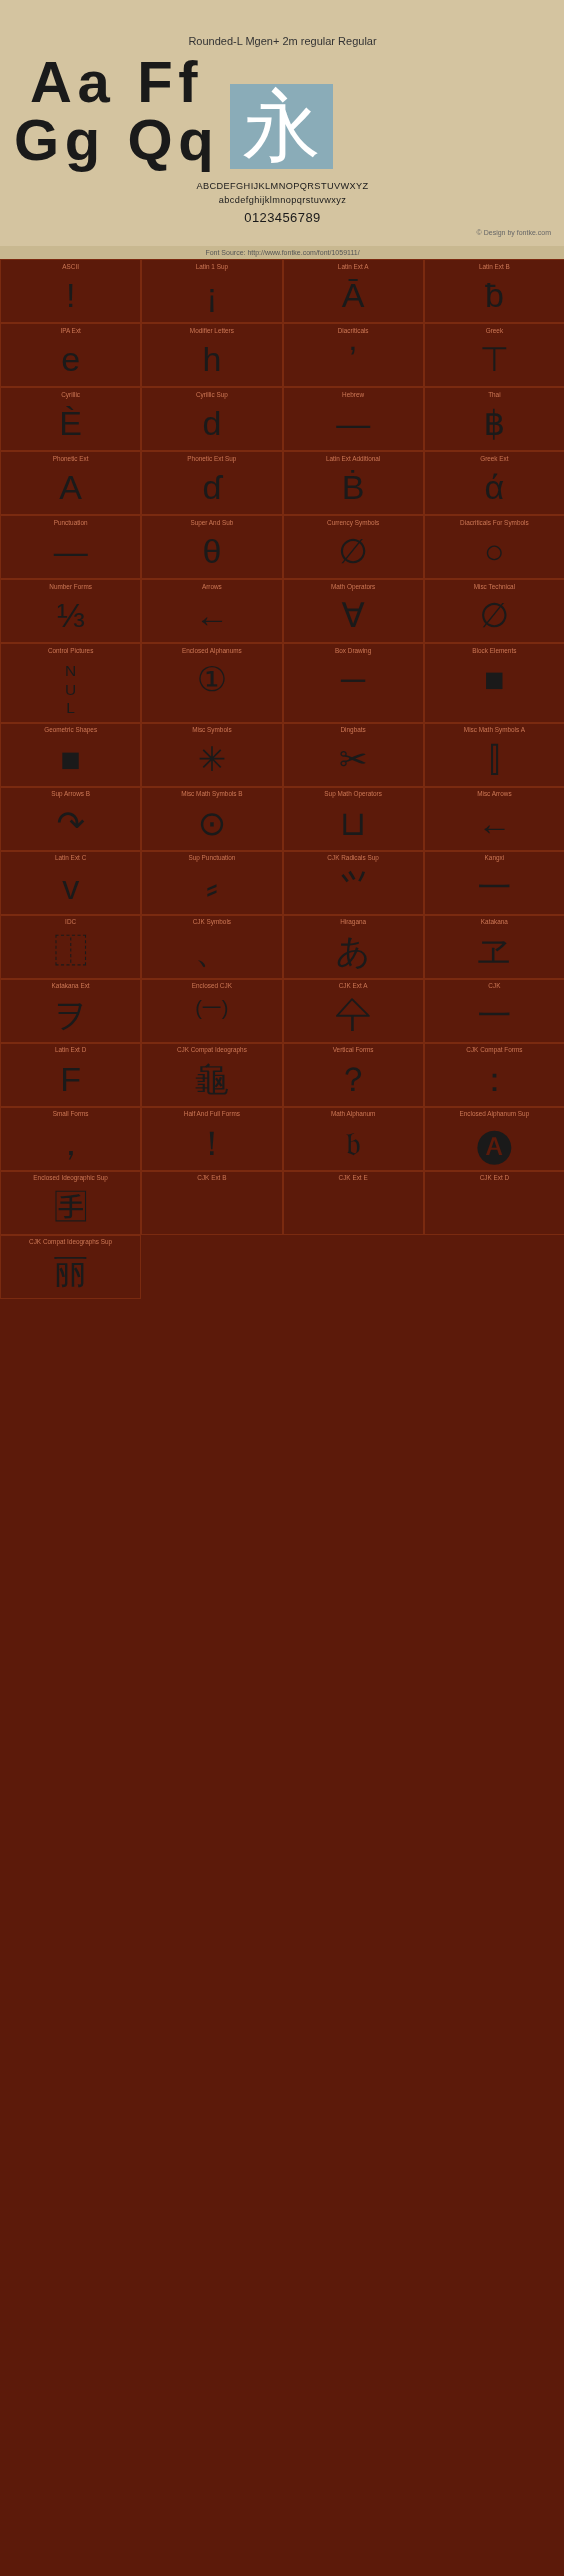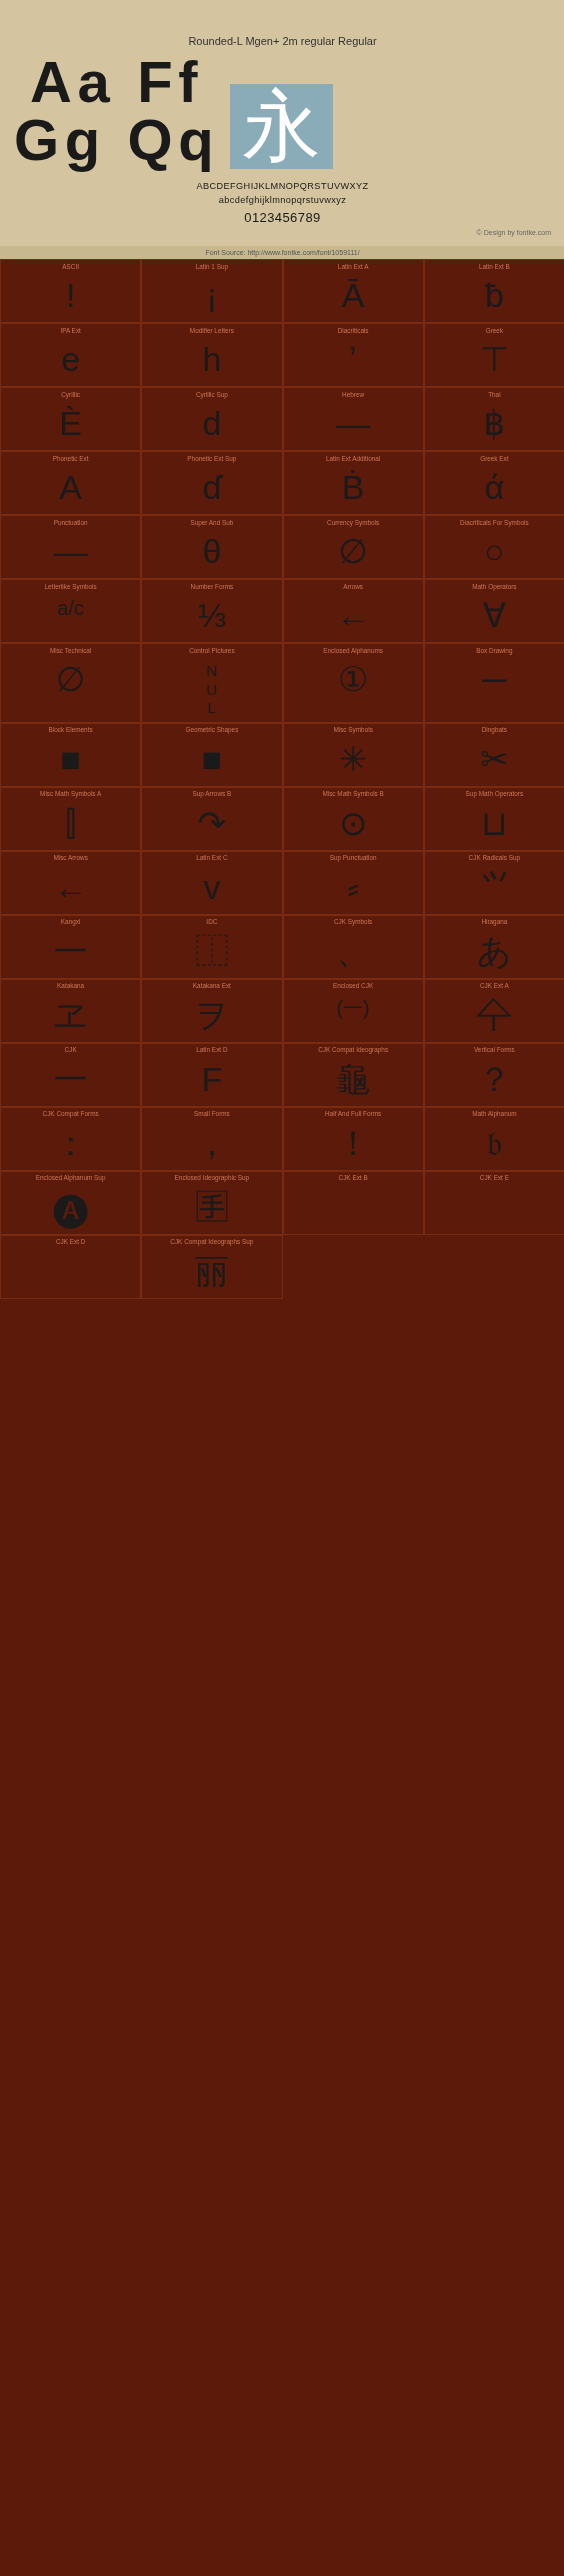--- a/index.html
+++ b/index.html
@@ -188,24 +188,20 @@
     </div>
     <div class="grid-cell">
       <div class="cell-label">Currency Symbols</div>
       <div class="cell-glyph">∅</div>
     </div>
     <div class="grid-cell">
       <div class="cell-label">Diacriticals For Symbols</div>
       <div class="cell-glyph">○</div>
     </div>
     <div class="grid-cell">
-      <div class="cell-label">Letterlike Symbols</div>
-      <div class="cell-glyph small">a/c</div>
-    </div>
-    <div class="grid-cell">
       <div class="cell-label">Number Forms</div>
       <div class="cell-glyph">⅓</div>
     </div>
     <div class="grid-cell">
       <div class="cell-label">Arrows</div>
       <div class="cell-glyph">←</div>
     </div>
     <div class="grid-cell">
       <div class="cell-label">Math Operators</div>
       <div class="cell-glyph">∀</div>

